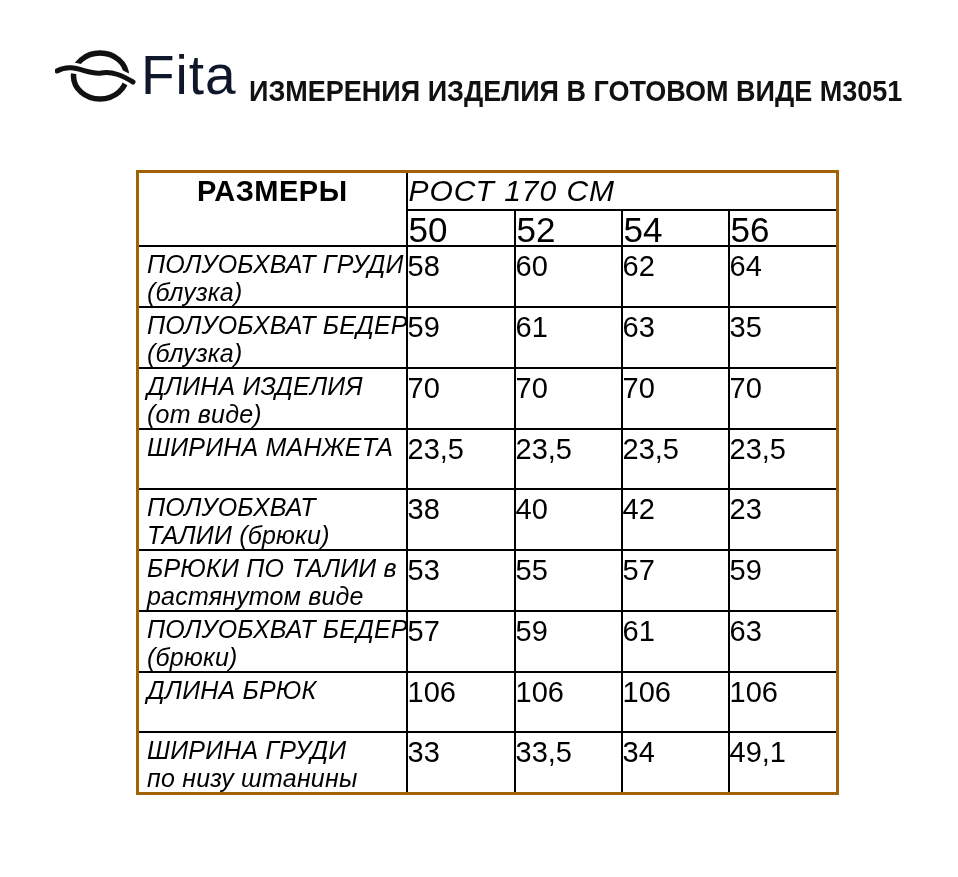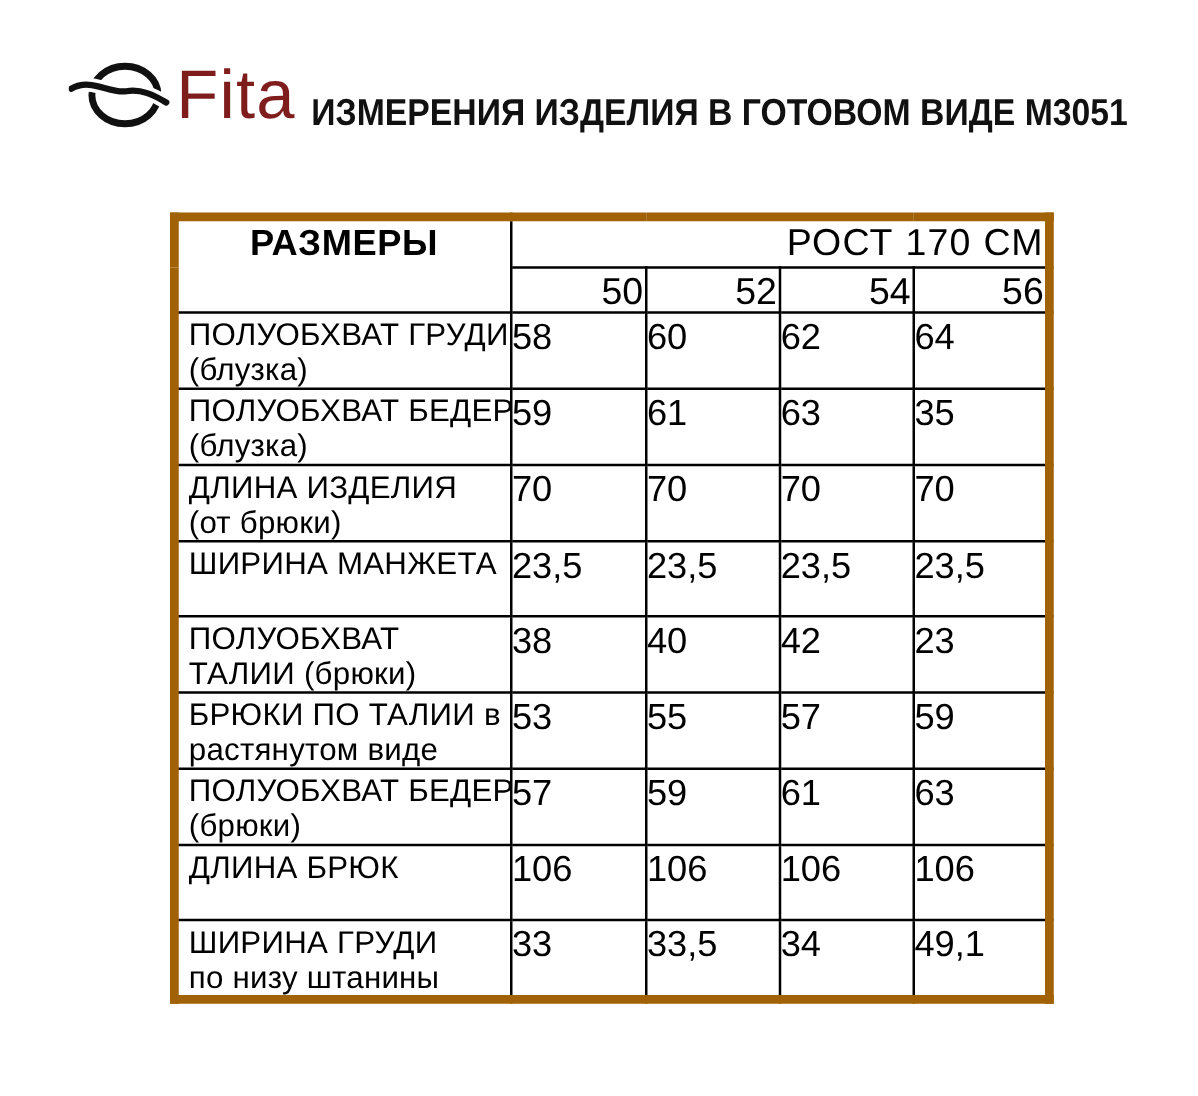--- a/index.html
+++ b/index.html
@@ -28,21 +28,21 @@
   }
   .logo svg { position: absolute; left: 0; top: 0; }
   .brand-text {
     position: absolute;
     left: 86px;
     top: 3px;
     font-size: 55px;
     font-weight: 400;
     letter-spacing: 1px;
     line-height: 55px;
-    color: #7f1d1d;
+    color: #0f172a;
   }
   .title {
     position: absolute;
     left: 249px;
     top: 74px;
     font-size: 30px;
     font-weight: 700;
     white-space: nowrap;
     letter-spacing: 0px;
     transform: scaleX(0.90);
@@ -50,60 +50,61 @@
     color: #111111;
   }
   
   table.size-table {
     position: absolute;
     left: 136px;
     top: 170px;
     width: 700px;
     border-collapse: collapse;
     table-layout: fixed;
-    border: 7px solid #a16207;
+    border: 3px solid #a16207;
   }
   table.size-table td {
     border: 2px solid #000000;
     overflow: hidden;
   }
   tr.header-top td { height: 29px; }
   tr.header-sizes td { height: 33px; }
   tr.data td { height: 54px; }
 
   td.corner {
     text-align: center;
     vertical-align: top;
     font-weight: 700;
     font-size: 29px;
     padding-top: 2px;
     letter-spacing: 0.5px;
   }
   td.group {
-    text-align: right;
+    text-align: left;
     vertical-align: middle;
     font-size: 30px;
     letter-spacing: 1px;
+    font-style: italic;
   }
   td.size-h {
-    text-align: right;
+    text-align: left;
     vertical-align: bottom;
-    font-size: 30px;
+    font-size: 35px;
     padding-bottom: 0px;
     line-height: 31px;
   }
   td.label {
     vertical-align: top;
     text-align: left;
     font-size: 25px;
     line-height: 28px;
     padding: 3px 2px 0 8px;
     letter-spacing: 0.2px;
   }
-  td.label span { display: block; white-space: nowrap; }
+  td.label span { display: block; white-space: nowrap; font-style: italic; }
   td.val {
     vertical-align: top;
     text-align: left;
     font-size: 29px;
     line-height: 30px;
     padding: 4px 9px 0 0;
   }
 </style>
 </head>
 <body>
@@ -159,21 +160,21 @@
         </td>
         <td class="val">59</td>
         <td class="val">61</td>
         <td class="val">63</td>
         <td class="val">35</td>
       </tr>
 
       <tr class="data">
         <td class="label">
           <span>ДЛИНА ИЗДЕЛИЯ</span>
-          <span>(от брюки)</span>
+          <span>(от виде)</span>
         </td>
         <td class="val">70</td>
         <td class="val">70</td>
         <td class="val">70</td>
         <td class="val">70</td>
       </tr>
 
       <tr class="data">
         <td class="label">
           <span>ШИРИНА МАНЖЕТА</span>

